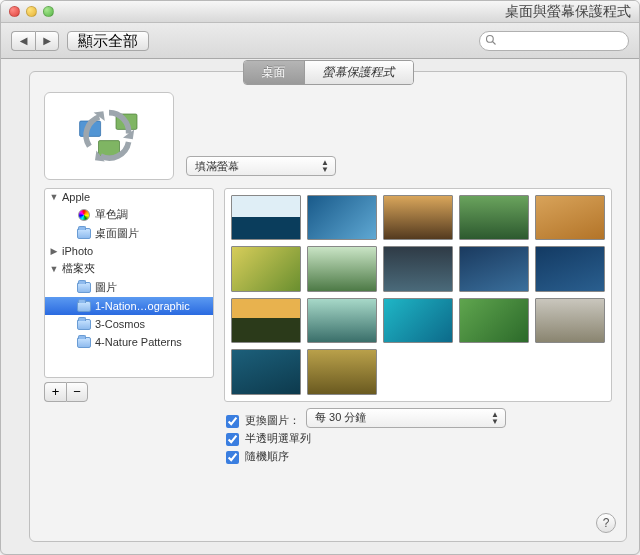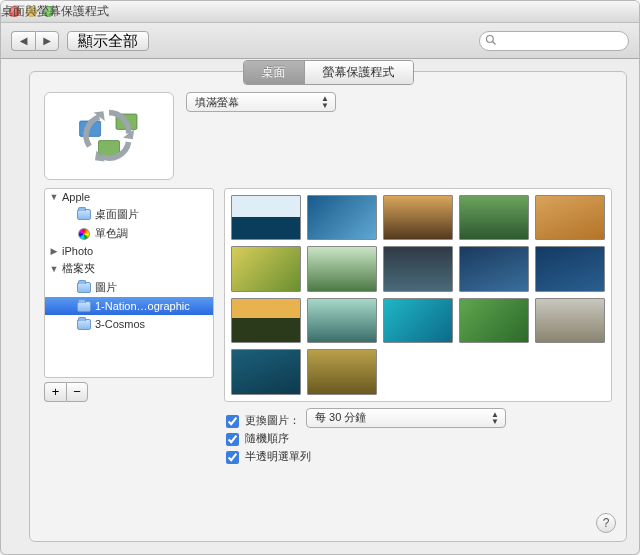--- a/index.html
+++ b/index.html
@@ -4,39 +4,39 @@
 <style>
   * { box-sizing: border-box; margin: 0; padding: 0; }
   body { font-family: "Lucida Grande", "Helvetica Neue", sans-serif; font-size: 11px; color: #333; background: #fff; }
   .window { width: 640px; height: 555px; background: #ededed; border: 1px solid #b8b8b8; border-radius: 6px; overflow: hidden; display: flex; flex-direction: column; box-shadow: 0 1px 4px rgba(0,0,0,0.2); }
   .titlebar { height: 22px; background: linear-gradient(#f7f7f7,#d8d8d8); display: flex; align-items: center; padding: 0 8px; border-bottom: 1px solid #bdbdbd; position: relative; }
   .traffic { display: flex; gap: 6px; }
   .light { width: 11px; height: 11px; border-radius: 50%; border: 1px solid rgba(0,0,0,0.15); }
   .light.red { background: radial-gradient(circle at 30% 30%, #ff8b85, #e0443e); }
   .light.yellow { background: radial-gradient(circle at 30% 30%, #ffe27a, #e6b33a); }
   .light.green { background: radial-gradient(circle at 30% 30%, #a7e88f, #58b548); }
-  .title { position: absolute; left:0; right:8px; text-align: left; font-size: 12px; color: #444; }
+  .title { position: absolute; left:0; right:8px; text-align: right; font-size: 14px; color: #444; }
   .toolbar { height: 36px; background: linear-gradient(#ebebeb,#d9d9d9); border-bottom: 1px solid #a9a9a9; display: flex; align-items: center; padding: 0 10px; gap: 8px; }
   .nav { display: flex; }
   .nav button { width: 24px; height: 20px; background: linear-gradient(#fefefe,#e2e2e2); border: 1px solid #a7a7a7; font-size: 10px; color: #555; }
   .nav button:first-child { border-radius: 4px 0 0 4px; border-right: none; }
   .nav button:last-child { border-radius: 0 4px 4px 0; }
   .showall { height: 20px; padding: 0 10px; border: 1px solid #a7a7a7; border-radius: 4px; background: linear-gradient(#fefefe,#e2e2e2); font-size: 15px; }
   .spacer { flex: 1; }
   .search { position: relative; }
   .search input { width: 150px; height: 20px; border-radius: 10px; border: 1px solid #b0b0b0; padding: 0 10px 0 22px; background: #fff; font-size: 11px; }
   .search .sicon { position: absolute; left: 6px; top: 3px; font-size: 11px; color: #888; }
   .body { flex: 1; padding: 12px 12px 12px 12px; display: flex; flex-direction: column; margin-left: 16px; }
   .tabbox { flex: 1; border: 1px solid #bfbfbf; border-radius: 6px; background: #f3f3f3; position: relative; }
   .tabstrip { position: absolute; top: -12px; left: 0; right: 0; display: flex; justify-content: center; }
   .tabs { display: flex; border: 1px solid #9c9c9c; border-radius: 4px; overflow: hidden; }
   .tab { padding: 3px 18px; font-size: 12px; background: linear-gradient(#fefefe,#e4e4e4); cursor: default; }
   .tab.active { background: linear-gradient(#b5b5b5,#9a9a9a); color: #fff; text-shadow: 0 -1px 0 rgba(0,0,0,0.3); }
-  .tab + .tab { border-left: 1px solid #9c9c9c; }
-  .upper { display: flex; padding: 20px 14px 8px 14px; gap: 12px; }
+  .tab + .tab { border-left: 1px solid #9c9c9c; font-style: italic; }
+  .upper { display: flex; padding: 20px 14px 8px 14px; gap: 12px; align-items: flex-end; }
   .preview { width: 130px; height: 88px; border: 1px solid #c5c5c5; border-radius: 6px; background: #fff; display: flex; align-items: center; justify-content: center; }
   .recycle-icon svg { width: 70px; height: 60px; }
   .fitselect { margin-bottom: 4px; }
   .aqua-select { display: inline-flex; align-items: center; border: 1px solid #aaa; border-radius: 4px; background: linear-gradient(#fff,#eee); height: 20px; padding: 0 6px 0 8px; font-size: 11px; min-width: 150px; justify-content: space-between; }
   .aqua-select .arrows { font-size: 8px; line-height: 7px; color: #444; display: flex; flex-direction: column; align-items: center; margin-left: 6px;}
   .middle { display: flex; padding: 0 14px; gap: 10px; flex: 1; min-height: 0; }
   .sidebar { width: 170px; display: flex; flex-direction: column; }
   .tree { flex: 1; border: 1px solid #c5c5c5; background: #fff; border-radius: 3px; overflow: auto; }
   .tree-row { display: flex; align-items: center; padding: 2px 4px; gap: 3px; white-space: nowrap; }
   .tree-row .tri { width: 10px; font-size: 9px; color: #666; text-align: center; }
@@ -132,30 +132,30 @@
       <div class="middle">
         <div class="sidebar">
           <div class="tree" id="tree">
               <div class="tree-row d1">
                 <span class="tri">▼</span>
                 <span class="lbl">Apple</span>
               </div>
               <div class="tree-row d2">
                 <span class="tri"></span>
                 <span class="ico">
+                  <span class="color-icon"></span>
+                </span>
+                <span class="lbl">單色調</span>
+              </div>
+              <div class="tree-row d2">
+                <span class="tri"></span>
+                <span class="ico">
                   <span class="folder-icon"></span>
                 </span>
                 <span class="lbl">桌面圖片</span>
-              </div>
-              <div class="tree-row d2">
-                <span class="tri"></span>
-                <span class="ico">
-                  <span class="color-icon"></span>
-                </span>
-                <span class="lbl">單色調</span>
               </div>
               <div class="tree-row d1">
                 <span class="tri">▶</span>
                 <span class="lbl">iPhoto</span>
               </div>
               <div class="tree-row d1">
                 <span class="tri">▼</span>
                 <span class="lbl">檔案夾</span>
               </div>
               <div class="tree-row d2">
@@ -171,20 +171,27 @@
                   <span class="folder-icon"></span>
                 </span>
                 <span class="lbl">1-Nation…ographic</span>
               </div>
               <div class="tree-row d2">
                 <span class="tri"></span>
                 <span class="ico">
                   <span class="folder-icon"></span>
                 </span>
                 <span class="lbl">3-Cosmos</span>
+              </div>
+              <div class="tree-row d2">
+                <span class="tri"></span>
+                <span class="ico">
+                  <span class="folder-icon"></span>
+                </span>
+                <span class="lbl">4-Nature Patterns</span>
               </div>
             </div>
           <div class="addremove">
             <button>+</button>
             <button>−</button>
           </div>
         </div>
         <div class="grid-wrap">
           <div class="thumbs" id="thumbs">
               <div class="thumb" style="background: linear-gradient(rgb(223, 238, 246) 50%, rgb(10, 61, 92) 50%);"></div>
@@ -214,25 +221,25 @@
           <label for="c1">更換圖片：</label>
           <div class="aqua-select">
             <span>每 30 分鐘</span>
             <span class="arrows">
                 <span>▲</span>
                 <span>▼</span>
               </span>
           </div>
         </div>
         <div class="brow">
+          <input type="checkbox" id="c3" checked="" style="">
+          <label for="c3">半透明選單列</label>
+        </div>
+        <div class="brow">
           <input type="checkbox" id="c2" checked="" style="">
           <label for="c2">隨機順序</label>
         </div>
-        <div class="brow">
-          <input type="checkbox" id="c3" checked="" style="">
-          <label for="c3">半透明選單列</label>
-        </div>
       </div>
 
       <div class="help">?</div>
     </div>
   </div>
 </div>
 
 </body></html>

